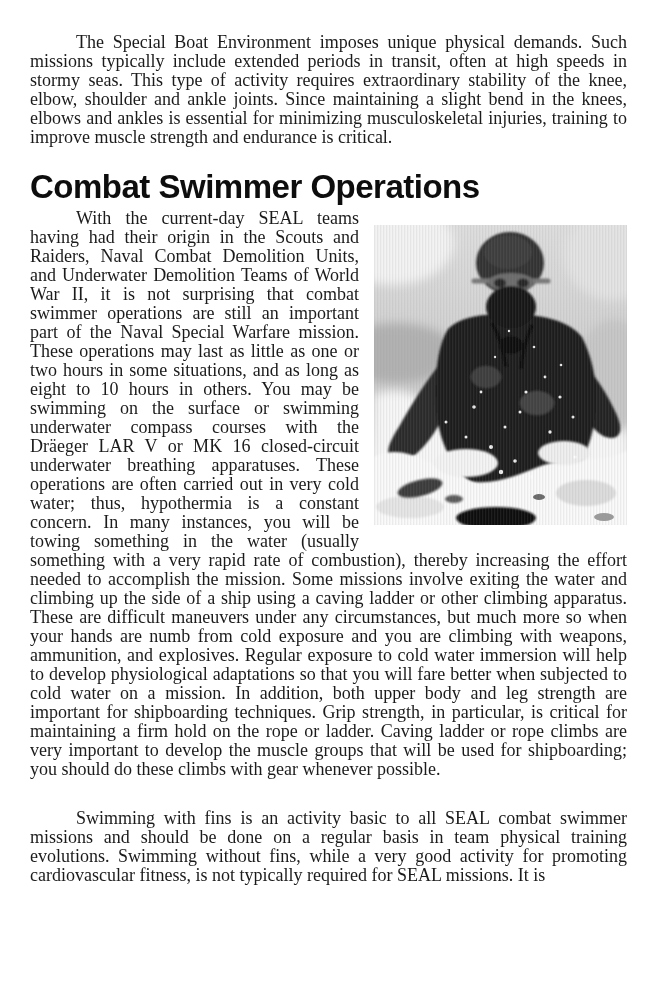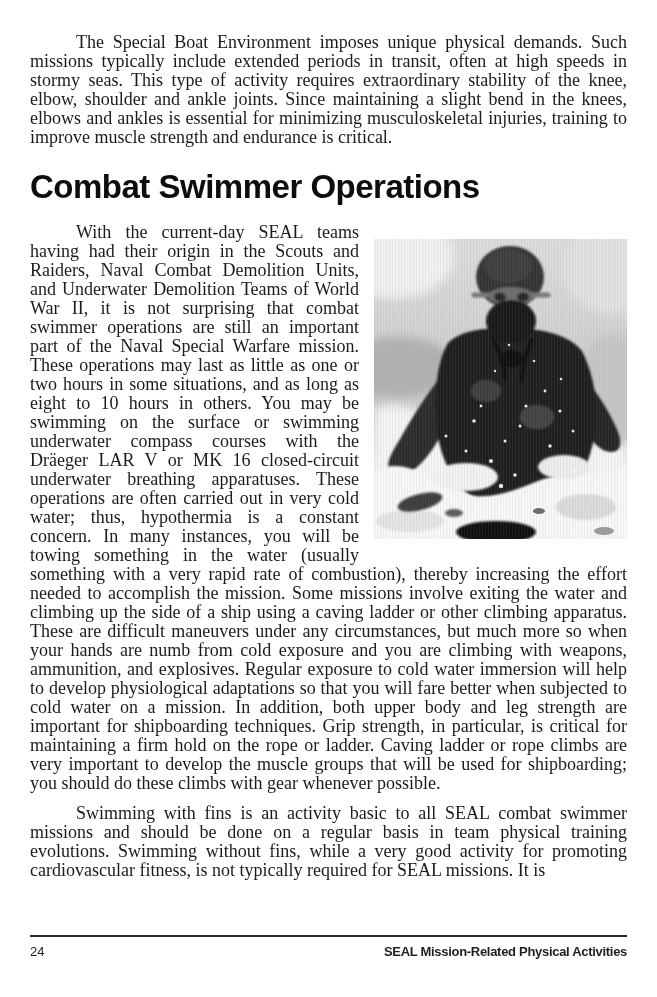--- a/index.html
+++ b/index.html
@@ -20,32 +20,32 @@
   .para { margin: 0; }
   .indent { text-indent: 46px; }
   .bold { font-weight: normal; }
   h1.heading {
     font-family: "Liberation Sans", sans-serif;
     font-weight: bold;
     font-size: 33px;
     line-height: 36px;
     letter-spacing: -0.5px;
     color: #0d0d0d;
-    margin: 22px 0 18px 0;
+    margin: 22px 0 4px 0;
     text-align: left;
   }
   .photo-float {
     float: right;
     width: 253px;
     height: 300px;
     margin: 16px 0 12px 15px;
     display: block;
   }
   .photo-float svg { display: block; }
-  .p3 { margin-top: 11px; }
+  .p3 { margin-top: 30px; }
   .footer {
     position: absolute;
     left: 30px;
     right: 30px;
     top: 935px;
     border-top: 2px solid #2b2b2b;
     padding-top: 7px;
     display: flex;
     justify-content: space-between;
     align-items: baseline;
@@ -142,18 +142,14 @@
             <circle cx="187" cy="140" r="1.3"></circle>
         </g>
         <rect width="253" height="300" fill="url(#ht)" opacity="0.14"></rect>
       </svg>
     </span>
     <span><span>With the current-day SEAL teams having had their origin in the Scouts and Raiders, Naval Combat Demolition Units, and Underwater Demolition Teams of World War II, it is not surprising that combat swimmer operations are still an important part of the Naval Special Warfare mission. These operations may last as little as one or two hours in some situations, and as long as eight to 10 hours in others. You may be swimming on the surface or swimming underwater compass courses with the Dräeger LAR V or MK 16 closed-circuit underwater breathing apparatuses. These operations are often carried out in very cold water; thus, hypothermia is a constant concern. In many instances, you will be towing something in the water (usually something with a very rapid rate of combustion), thereby increasing the effort needed to accomplish the mission. Some missions involve exiting the water and climbing up the side of a ship using a caving ladder or other climbing apparatus. These are difficult maneuvers under any circumstances, but much more so when your hands are numb from cold exposure and you are climbing with weapons, ammunition, and explosives. </span><span class="bold">Regular exposure to cold water immersion will help to develop physiological adaptations so that you will fare better when subjected to cold water on a mission.</span><span> In addition, both upper body and leg strength are important for shipboarding techniques. </span><span class="bold">Grip strength, in particular, is critical for maintaining a firm hold on the rope or ladder.</span><span> Caving ladder or rope climbs are very important to develop the muscle groups that will be used for shipboarding; you should do these climbs with gear whenever possible.</span></span>
   </div>
 
   <p class="para indent p3">Swimming with fins is an activity basic to all SEAL combat swimmer missions and should be done on a regular basis in team physical training evolutions. Swimming without fins, while a very good activity for promoting cardiovascular fitness, is not typically required for SEAL missions. It is</p>
 
-  <div class="footer">
-    <span class="pagenum">24</span>
-    <span class="title">SEAL Mission-Related Physical Activities</span>
-  </div>
 
 </div>
 
 </body></html>

